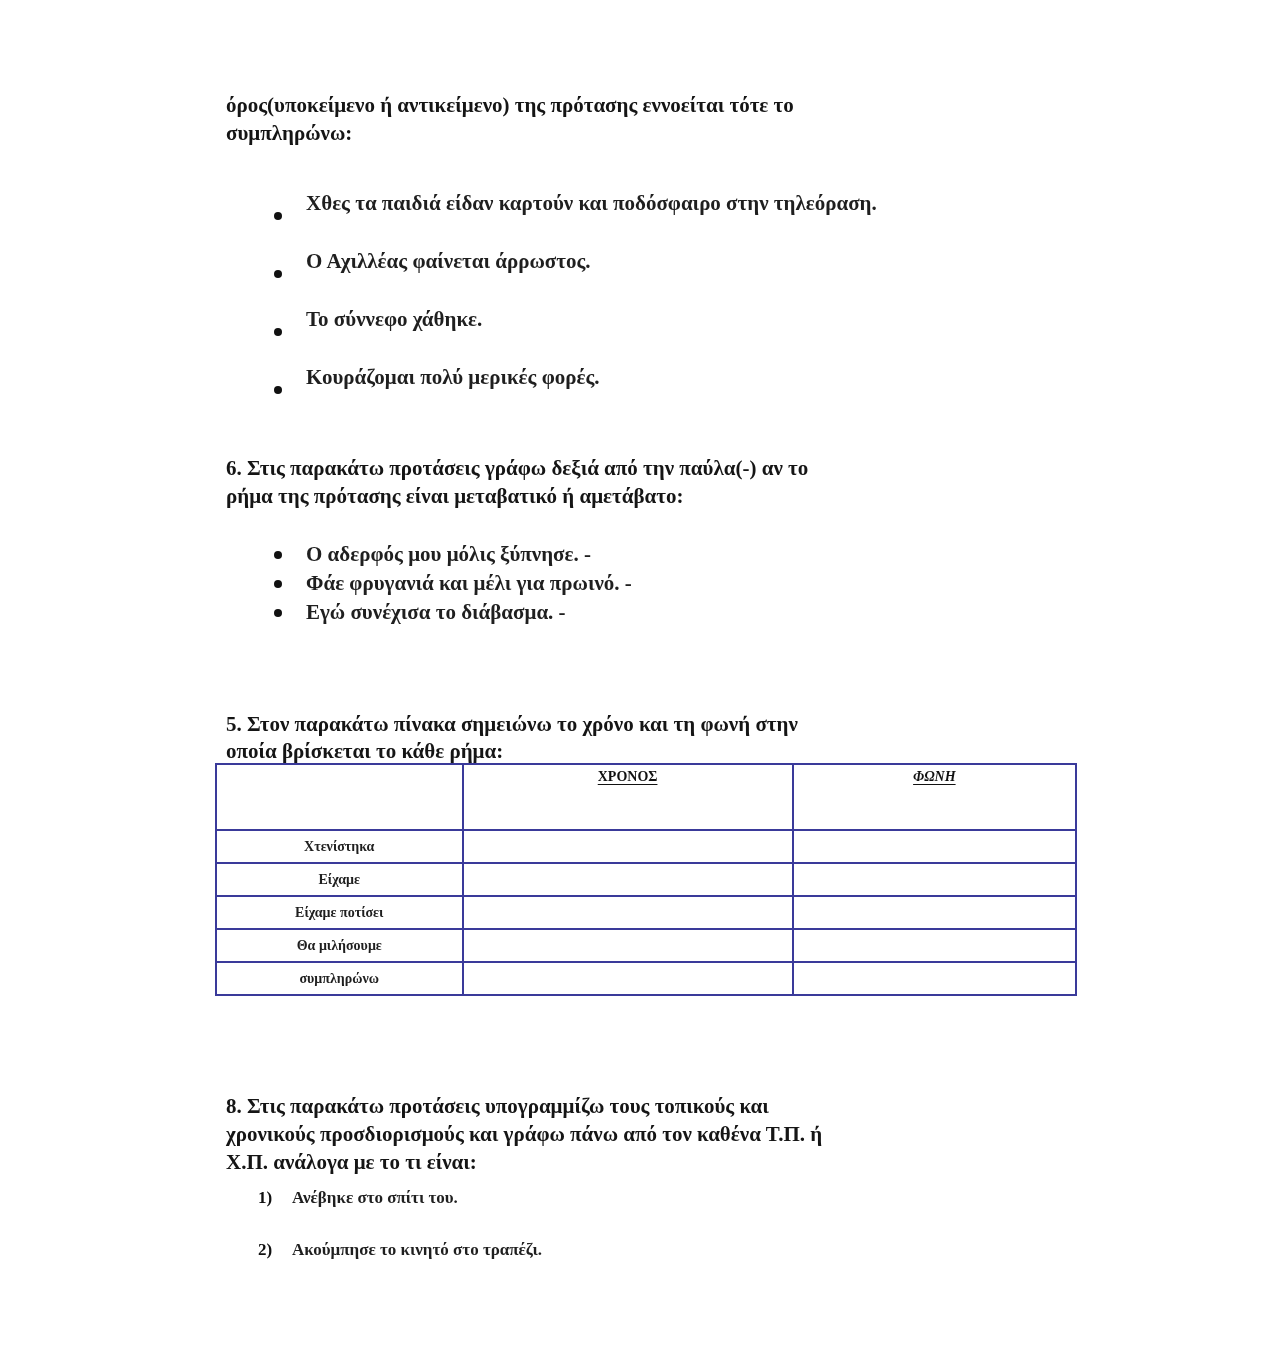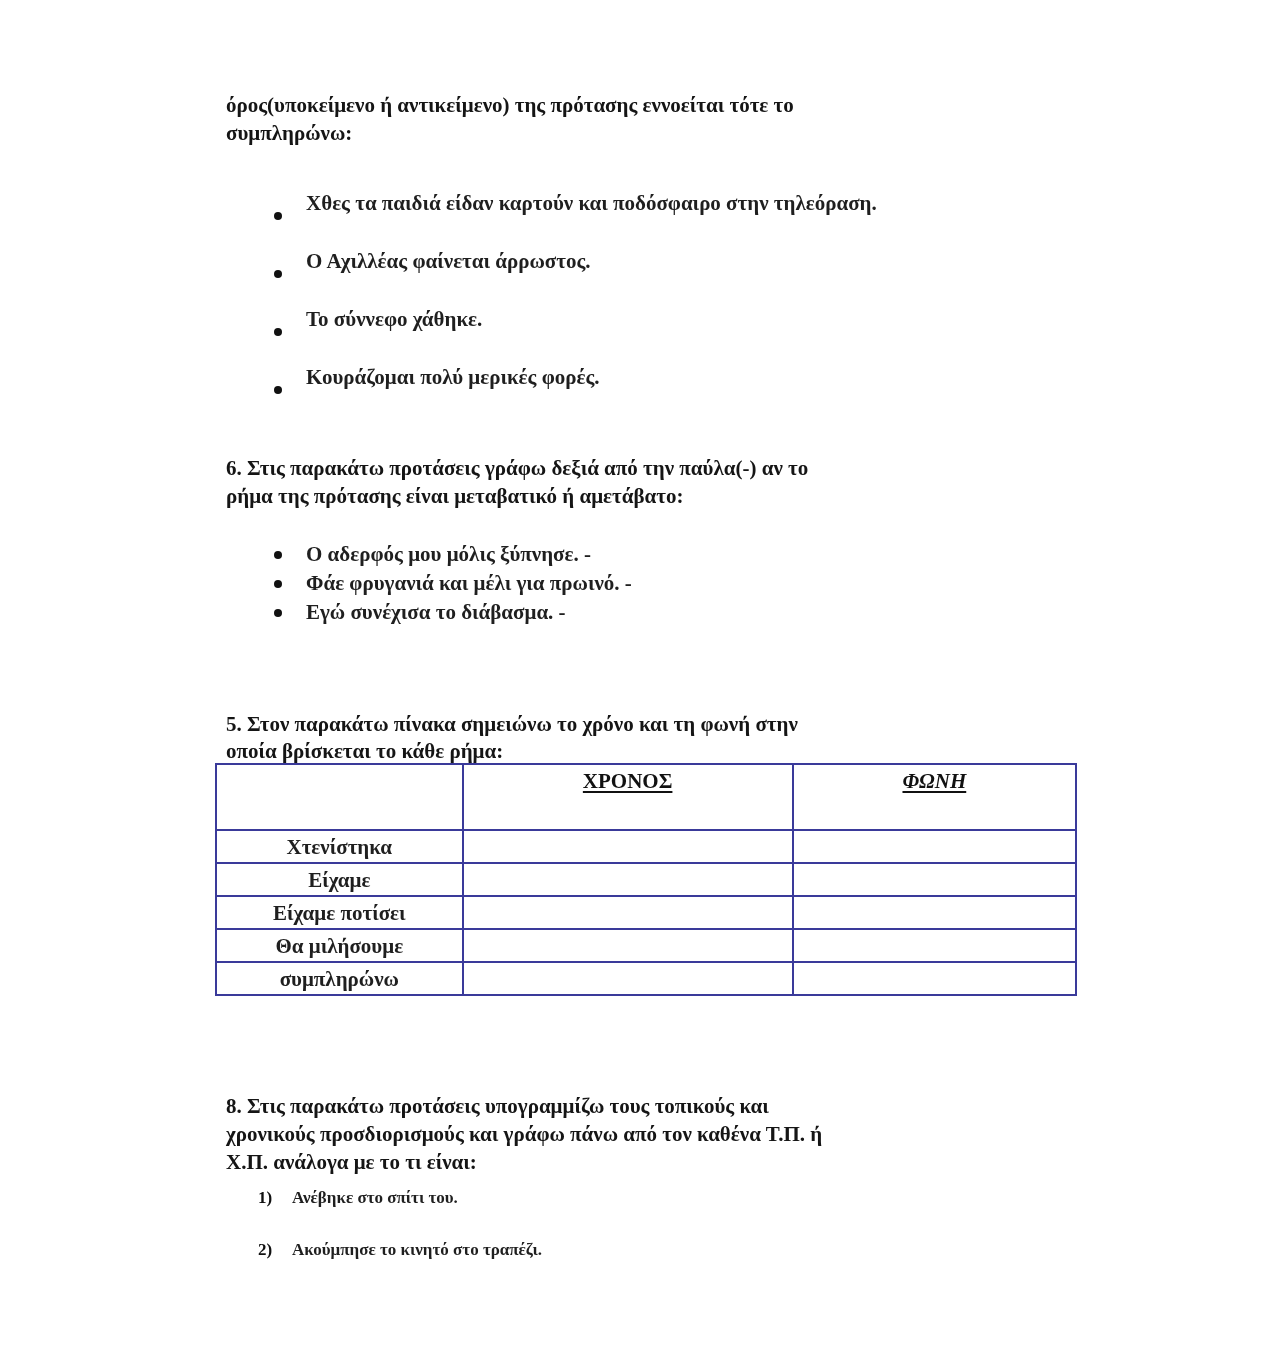--- a/index.html
+++ b/index.html
@@ -29,21 +29,21 @@
   .num-list { position: absolute; left: 258px; margin: 0; padding: 0; list-style: none; }
   .num-list li { height: 52px; line-height: 30px; font-size: 17px; font-weight: bold; color: #1f1f1f; white-space: nowrap; }
   .num-list .num { display: inline-block; width: 34px; font-weight: bold; color: #111; }
 
   table.verbs {
     position: absolute; left: 215px; top: 763px;
     border-collapse: collapse; width: 862px;
   }
   table.verbs td, table.verbs th {
     border: 2px solid #3a3a9a; padding: 0;
-    font-size: 21px; font-weight: bold; color: #1f1f1f; text-align: center;
+    font-size: 14px; font-weight: bold; color: #1f1f1f; text-align: center;
   }
   table.verbs th { height: 60px; vertical-align: top; padding-top: 4px; }
   table.verbs th .hdr { text-decoration: underline; text-underline-offset: 3px; color: #111; }
   table.verbs td { height: 31px; line-height: 28px; }
   .col1 { width: 245px; }
   .col2 { width: 329px; }
   .col3 { width: 282px; font-style: italic; }
 </style>
 </head>
 <body>

